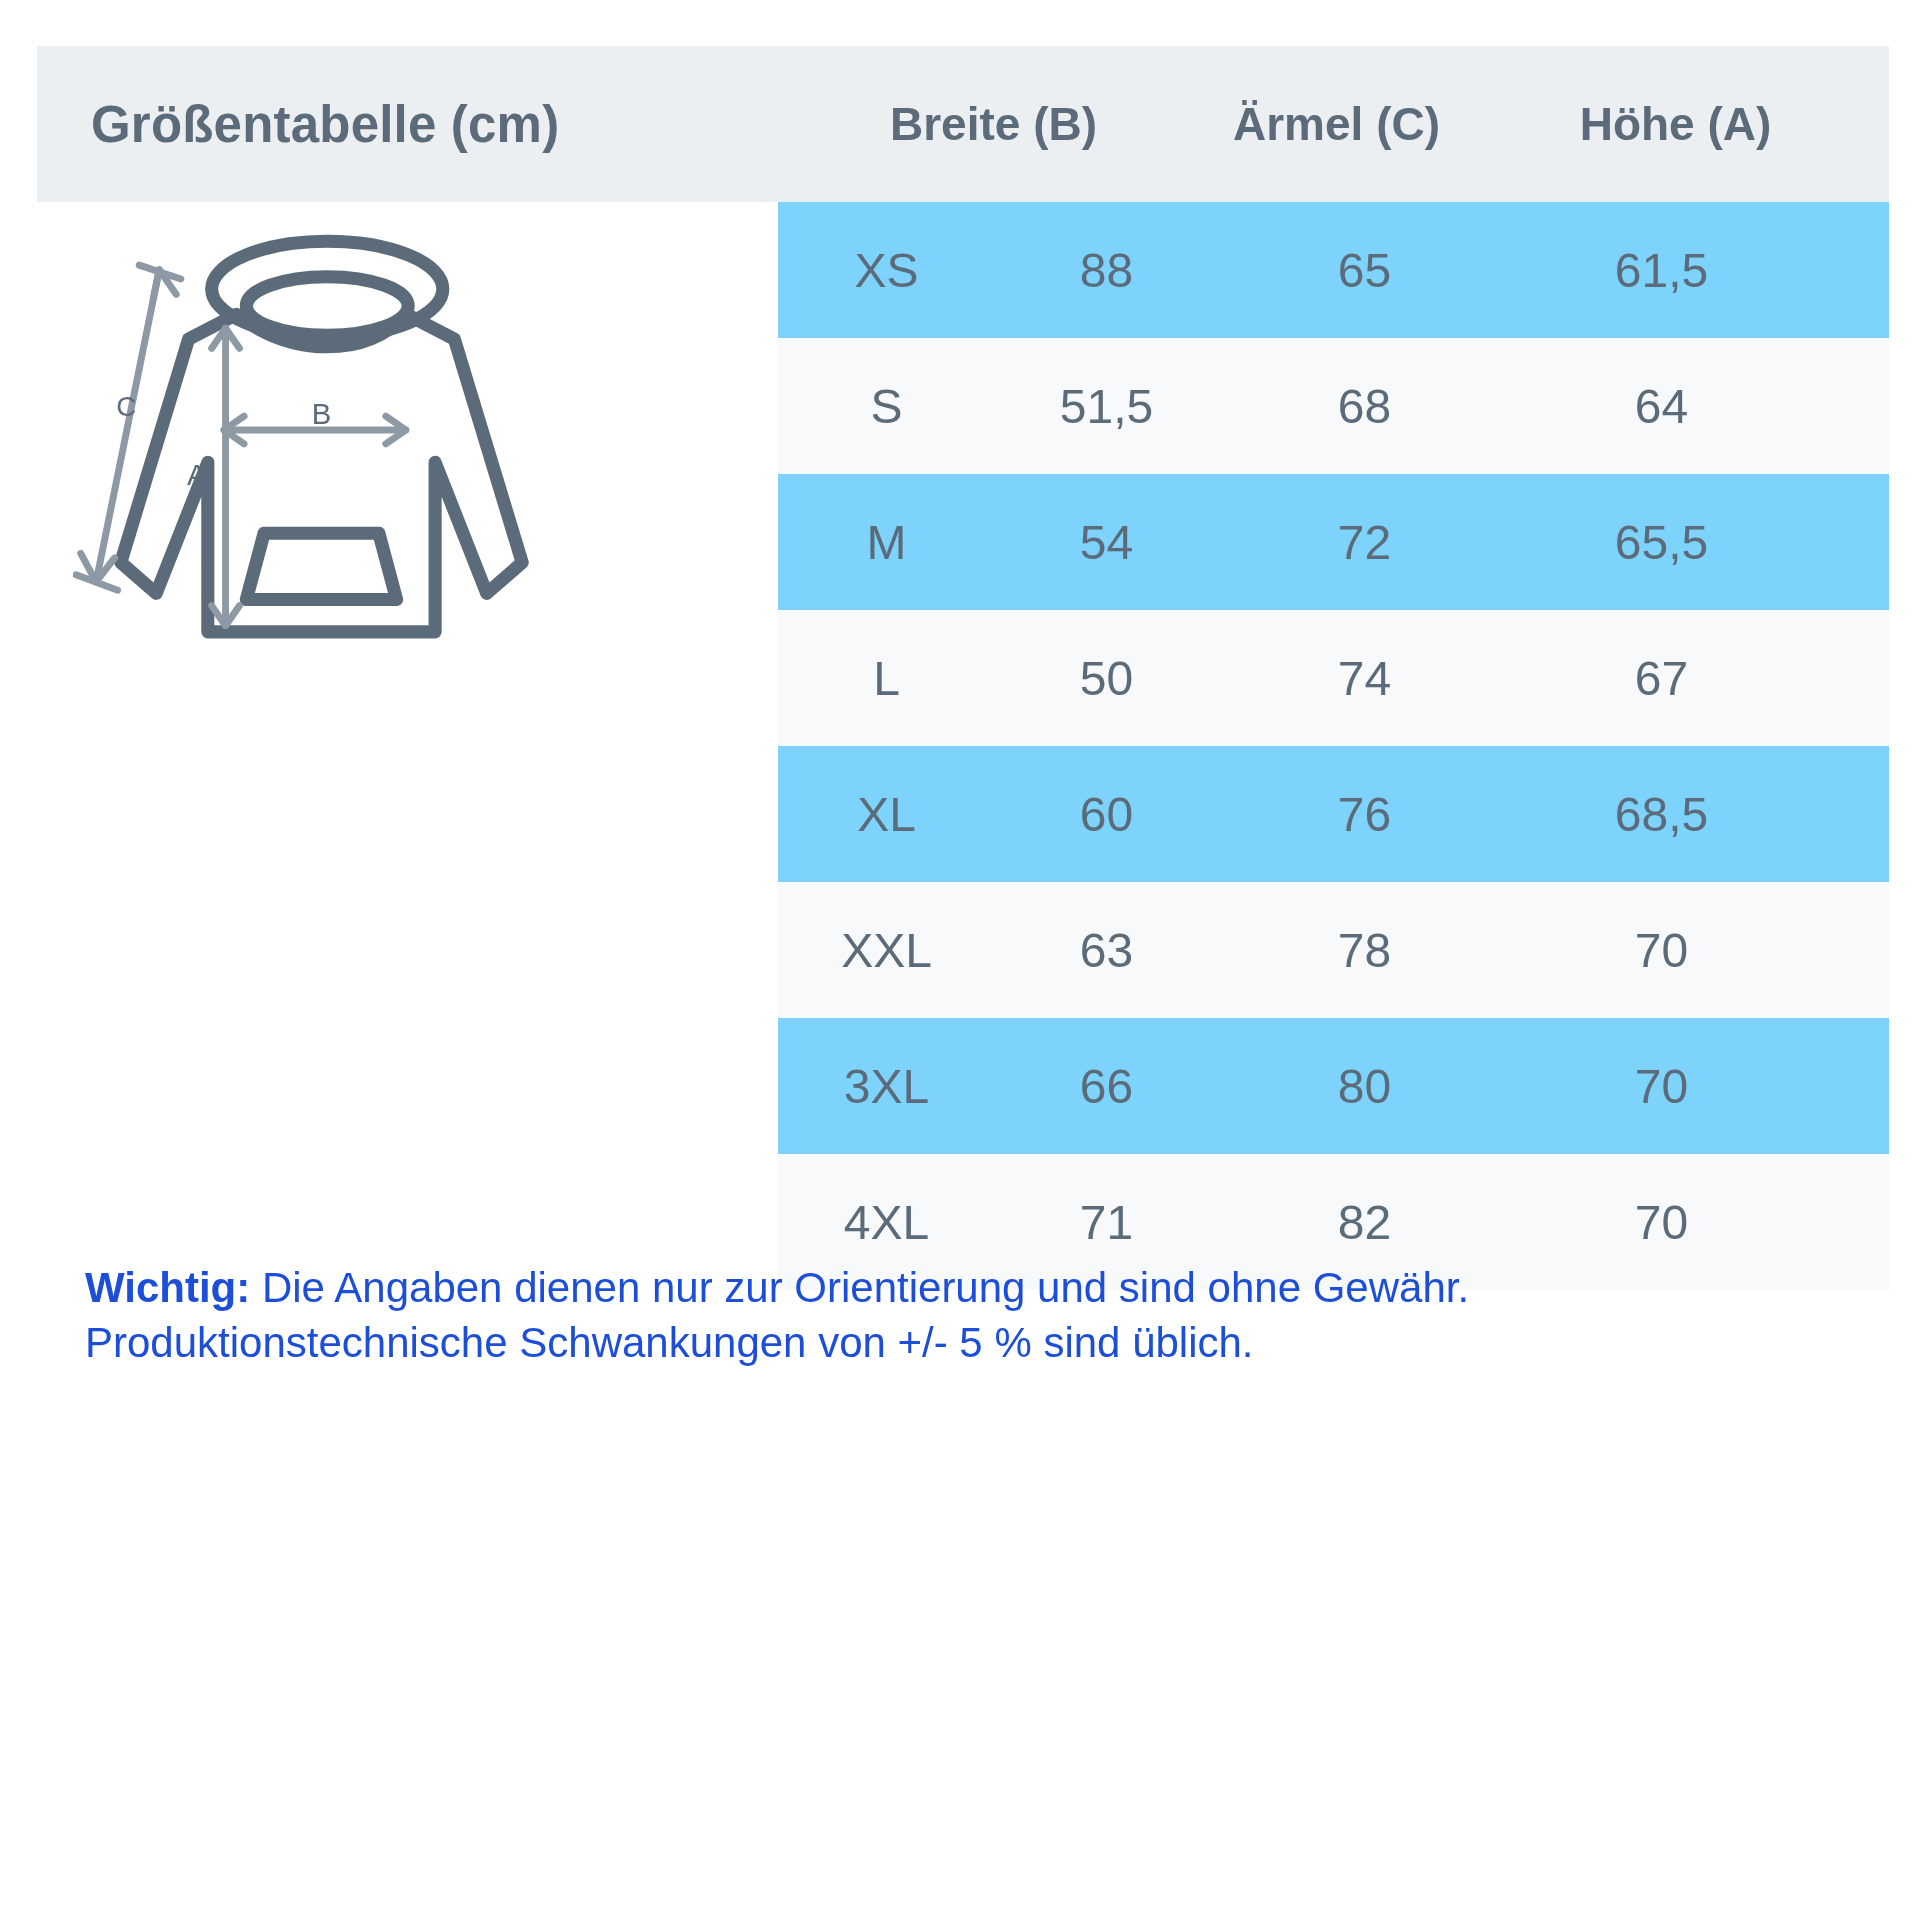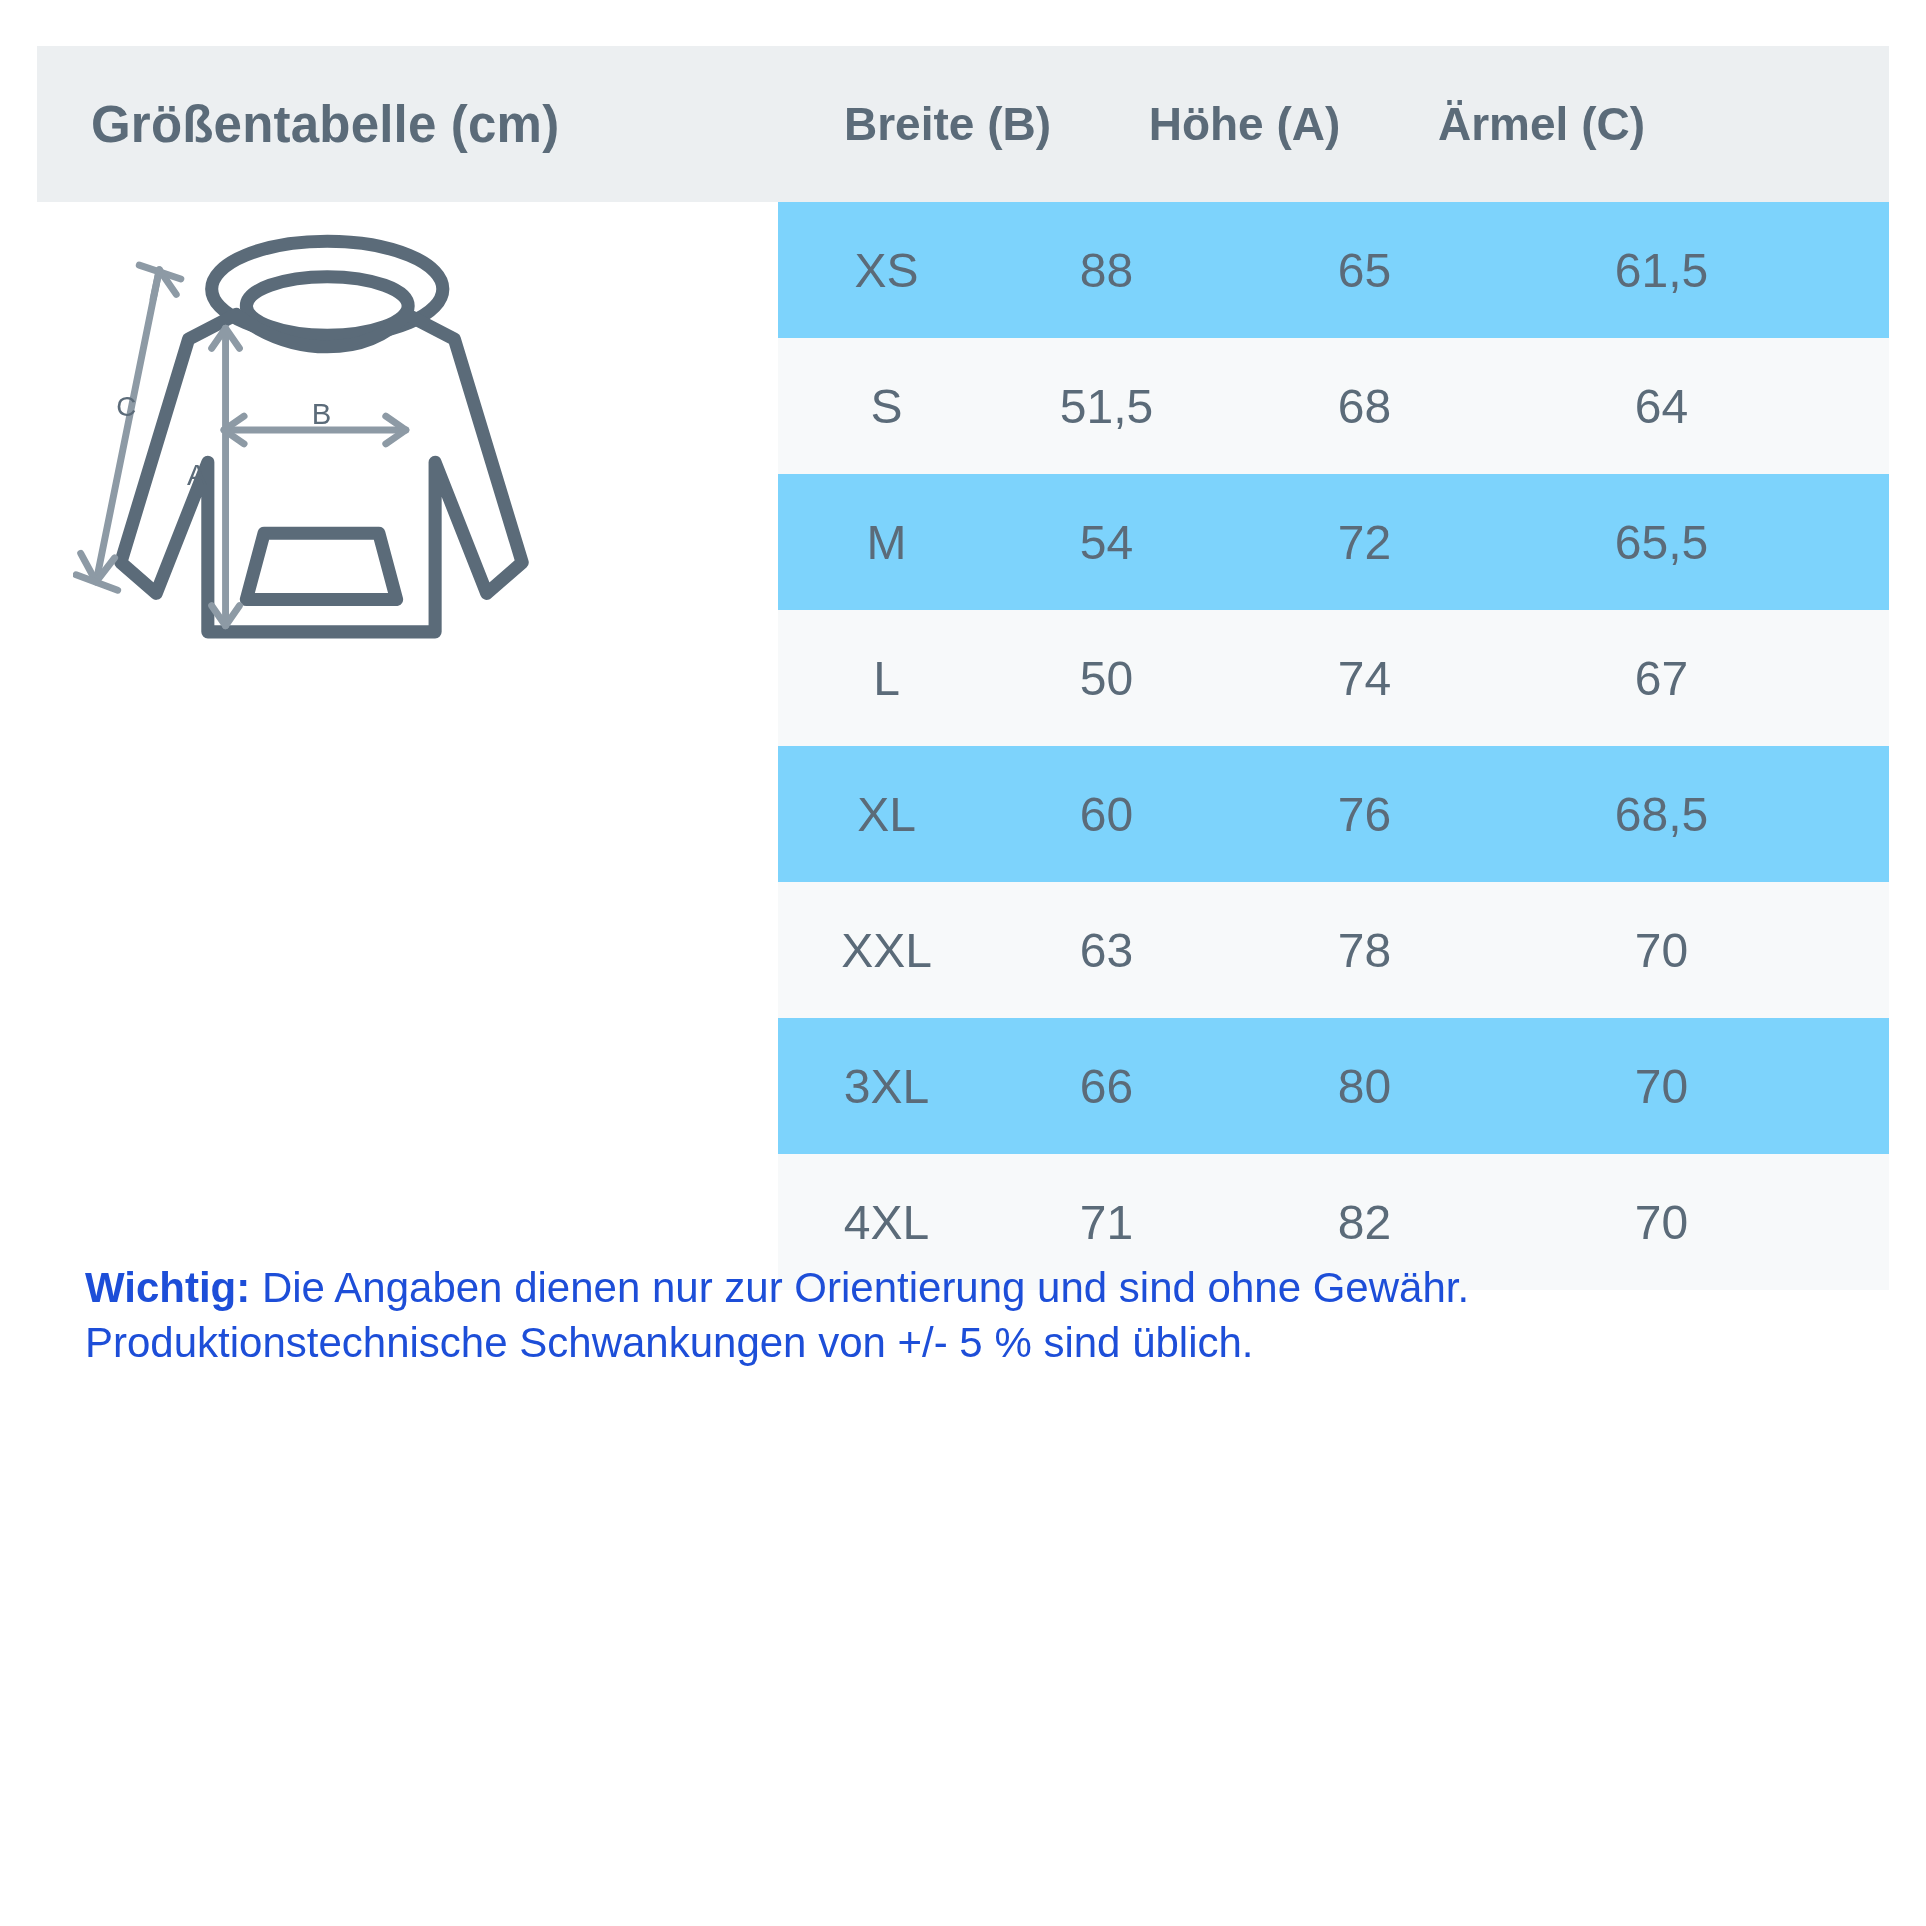--- a/index.html
+++ b/index.html
@@ -40,25 +40,26 @@
     transform: translateY(-50%);
     font-size: 51px;
     font-weight: bold;
     color: #5b6b79;
     letter-spacing: 0.2px;
     white-space: nowrap;
   }
 
   .header-cols {
     position: absolute;
-    left: 760px;
+    left: 806px;
     top: 50%;
     transform: translateY(-50%);
     display: flex;
     width: 1074px;
+    gap: 42px;
   }
   .header-cols .hcol {
     font-size: 46px;
     font-weight: bold;
     color: #5b6b79;
     text-align: center;
     white-space: nowrap;
   }
   .header-cols .hcol.c1 { width: 301px; }
   .header-cols .hcol.c2 { width: 293px; }
@@ -115,22 +116,22 @@
 </style>
 </head>
 <body>
 
 <div class="page">
 
   <div class="header-band">
     <div class="header-title">Größentabelle (cm)</div>
     <div class="header-cols">
       <div class="hcol c1">Breite (B)</div>
+      <div class="hcol c3">Ärmel (C)</div>
       <div class="hcol c2">Höhe (A)</div>
-      <div class="hcol c3">Ärmel (C)</div>
     </div>
   </div>
 
   <div class="illustration">
     <svg width="678" height="586" viewBox="0 0 880 760" xmlns="http://www.w3.org/2000/svg">
       <g fill="none" stroke="#5b6b79" stroke-width="17" stroke-linejoin="round" stroke-linecap="round">
 
         <ellipse cx="330" cy="75" rx="150" ry="62"></ellipse>
 
         <ellipse cx="330" cy="97" rx="105" ry="38"></ellipse>

